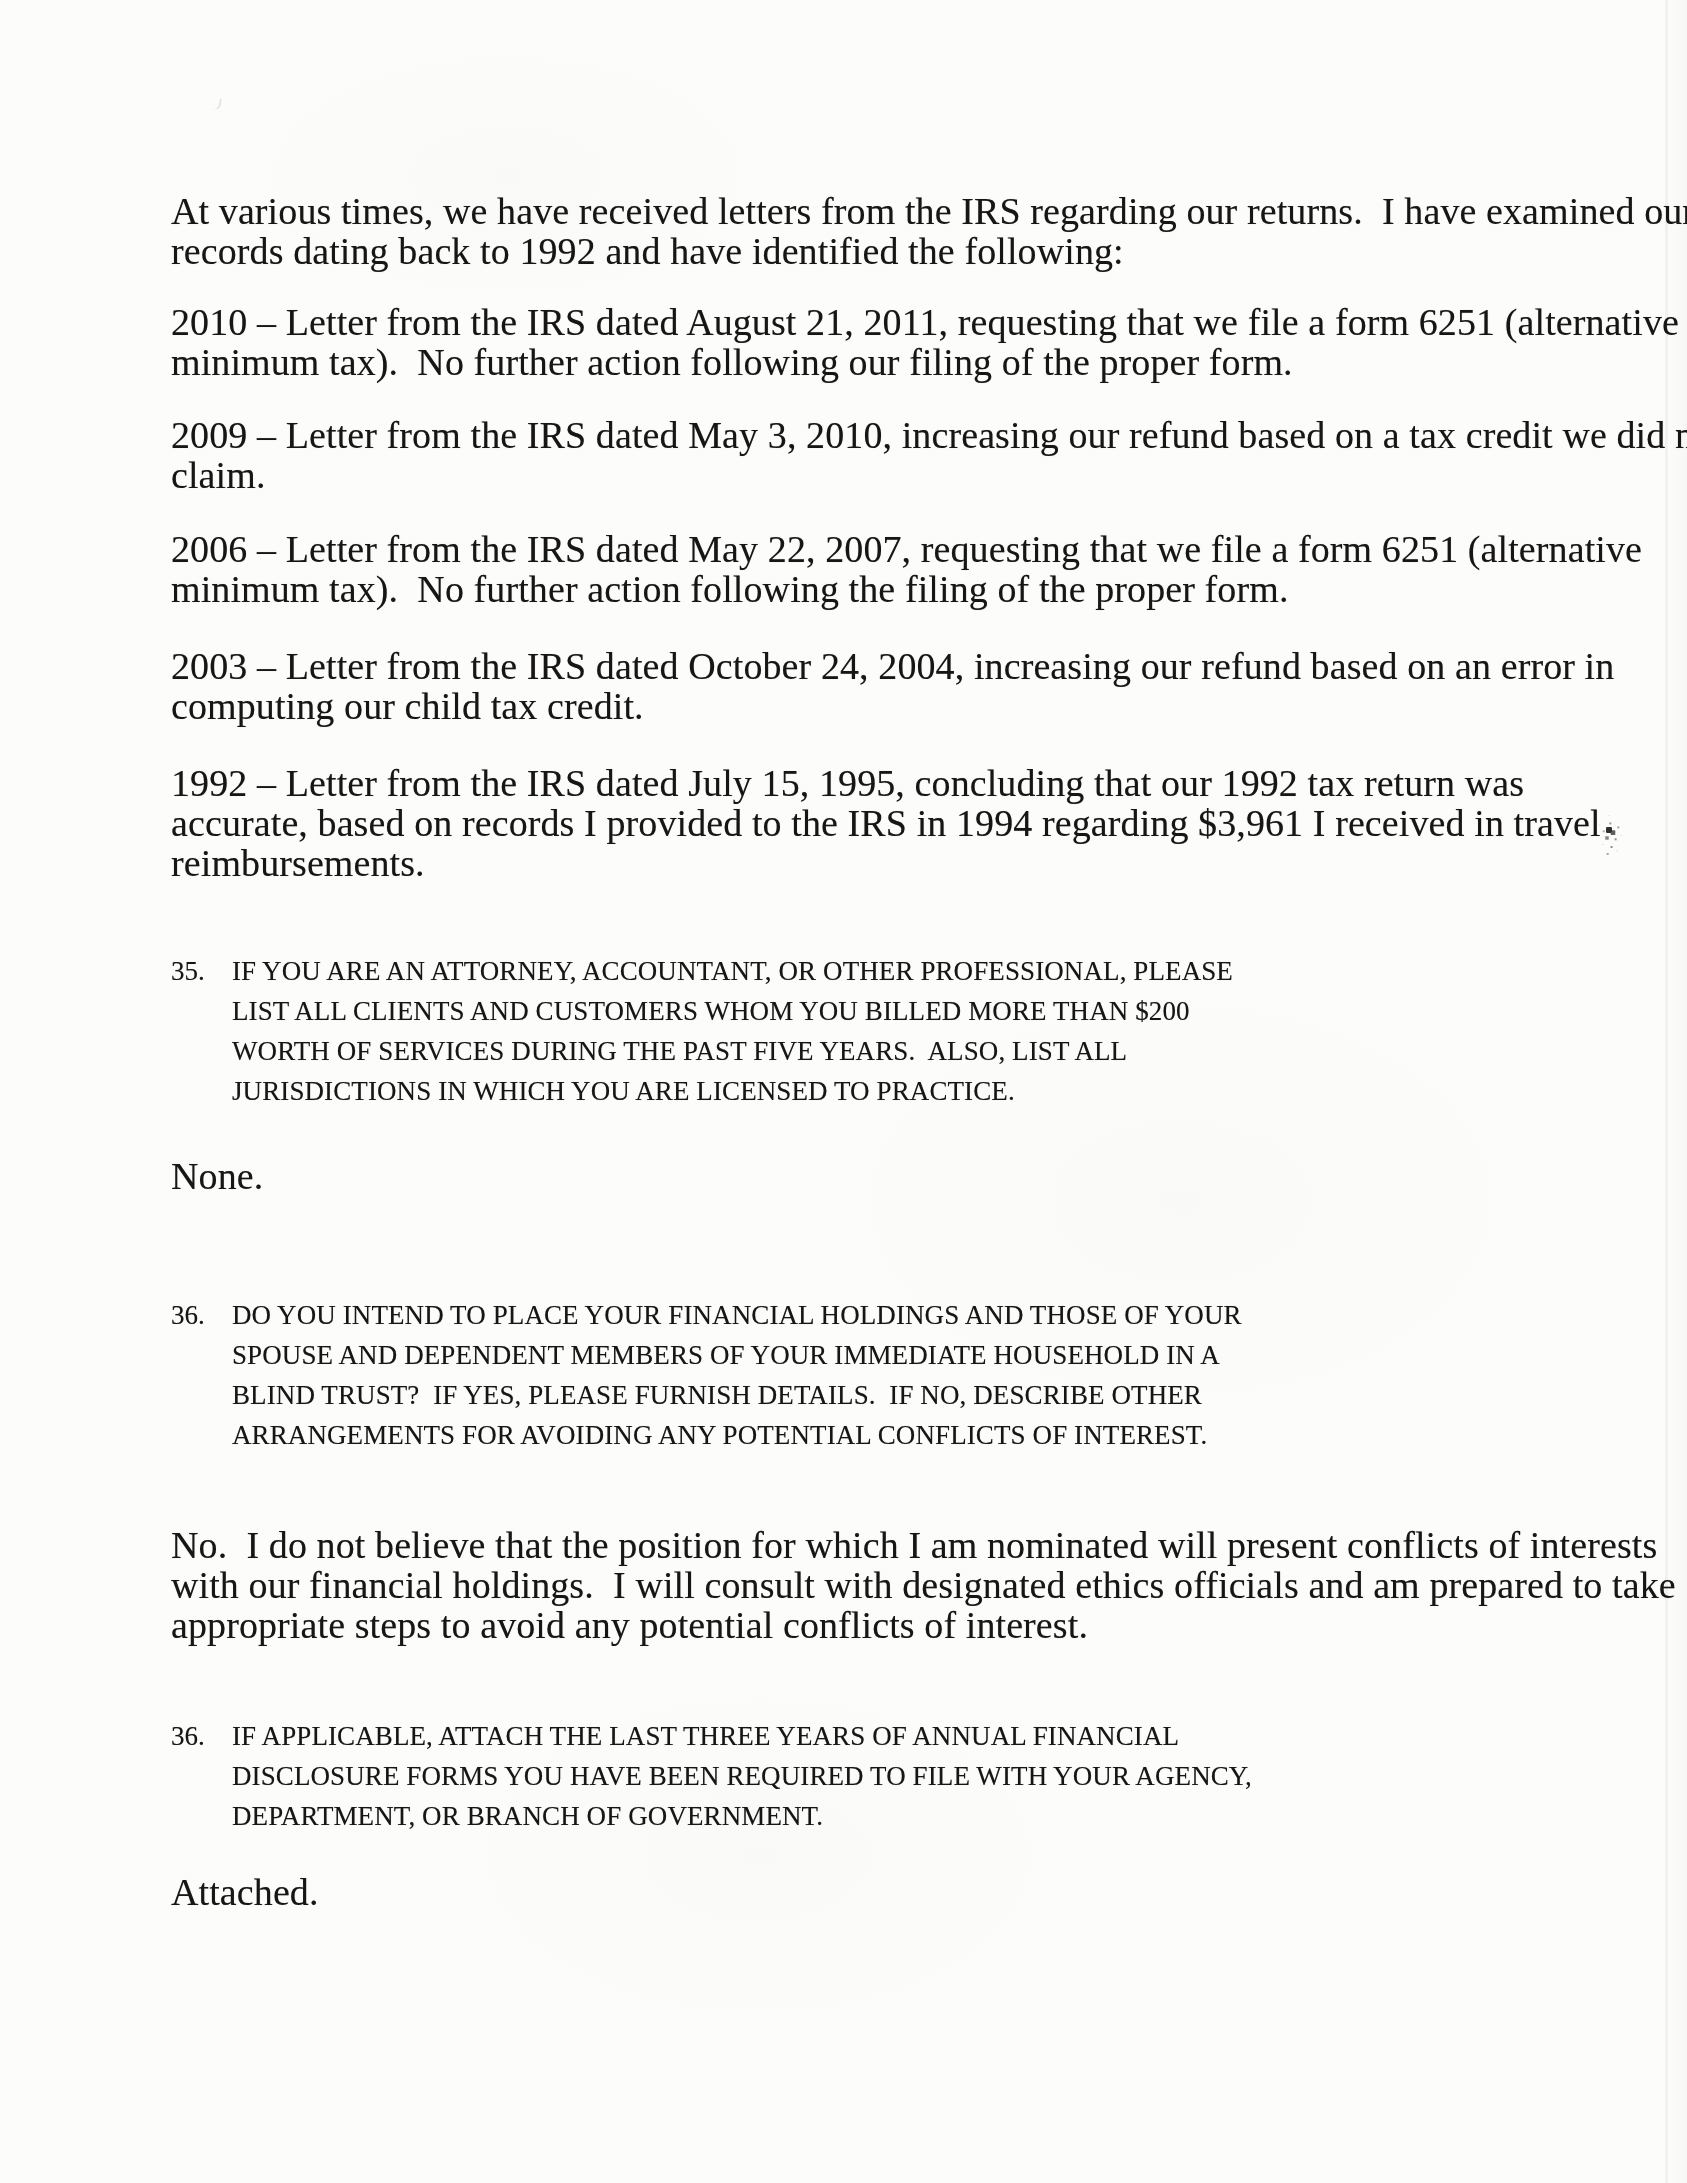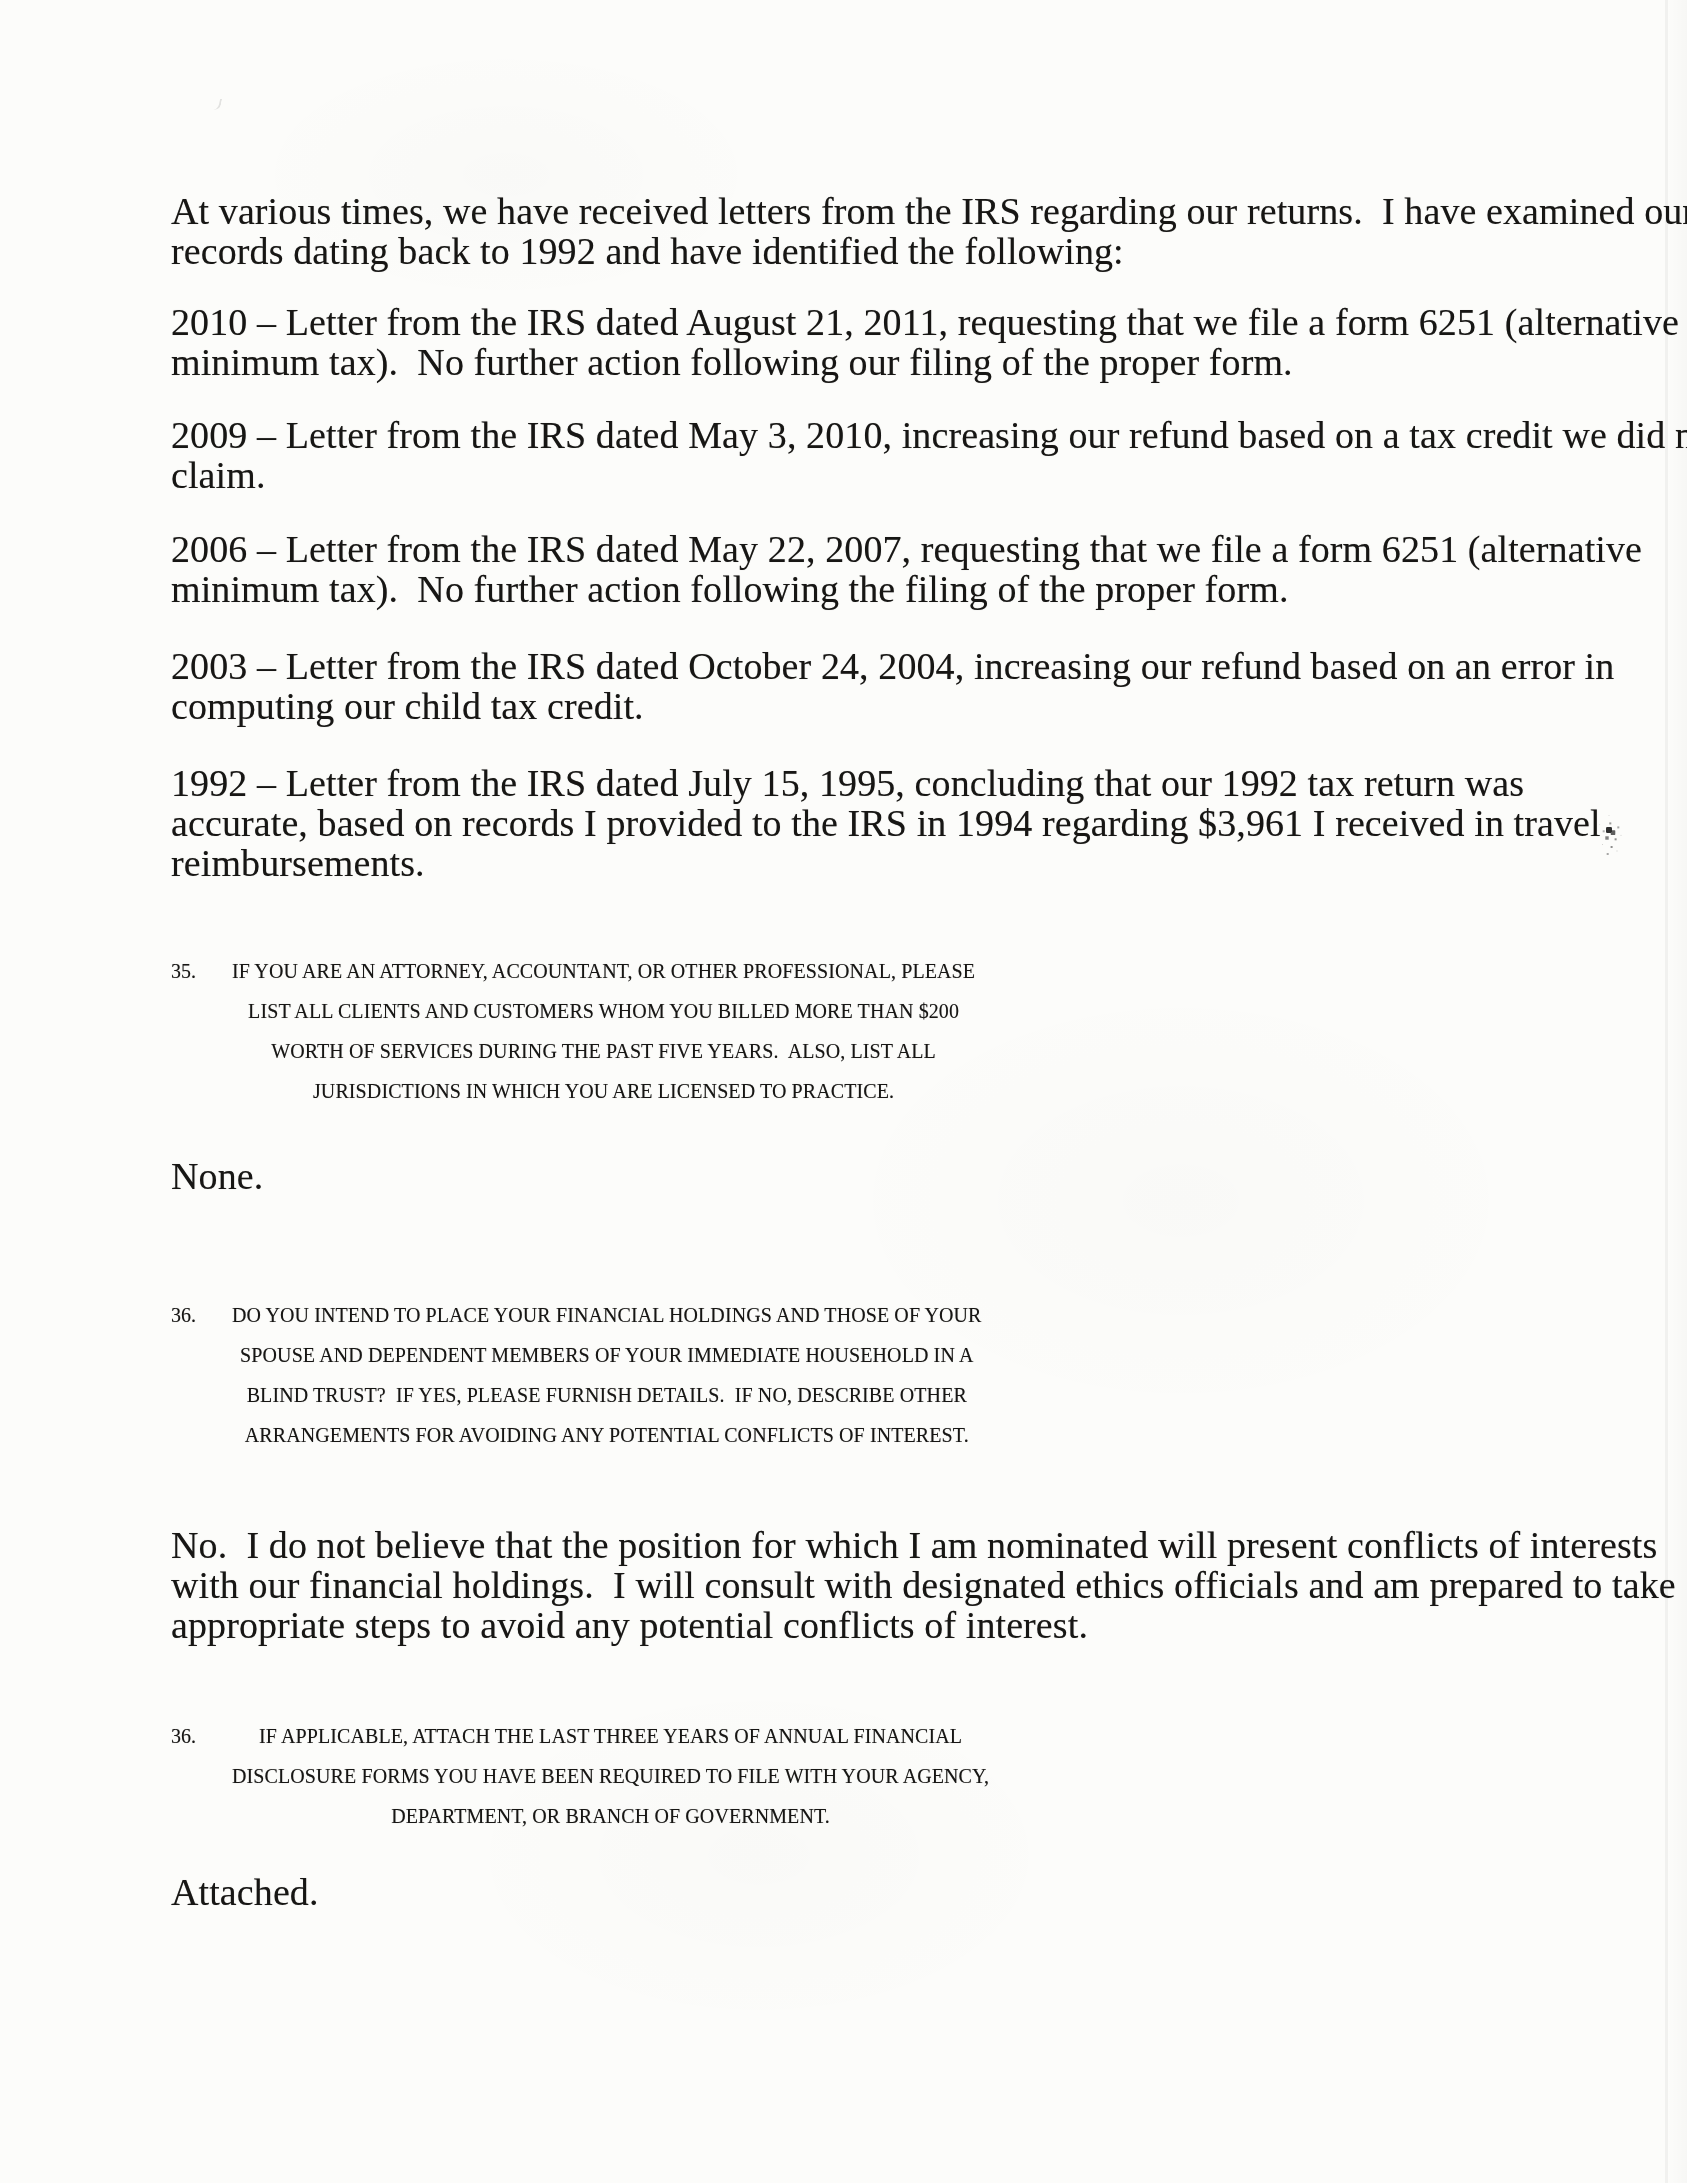--- a/index.html
+++ b/index.html
@@ -27,33 +27,32 @@
     line-height: 40px;
     white-space: pre;
     letter-spacing: 0.1px;
     text-shadow: 0 0 0.7px rgba(20,20,20,0.4);
   }
   .item {
     position: absolute;
     left: 171px;
     display: flex;
     align-items: flex-start;
-    font-size: 20px;
+    font-size: 27px;
     line-height: 40px;
     text-shadow: 0 0 0.7px rgba(20,20,20,0.4);
   }
   .item .num {
     width: 61px;
     flex: 0 0 61px;
     white-space: pre;
   }
   .item .itext {
     white-space: pre;
     letter-spacing: 0.1px;
-    text-align: center;
   }
   
   .scan-edge {
     position: absolute;
     top: 0;
     left: 1665px;
     width: 2.6px;
     height: 2183px;
     background: rgba(0,0,0,0.045);
   }

